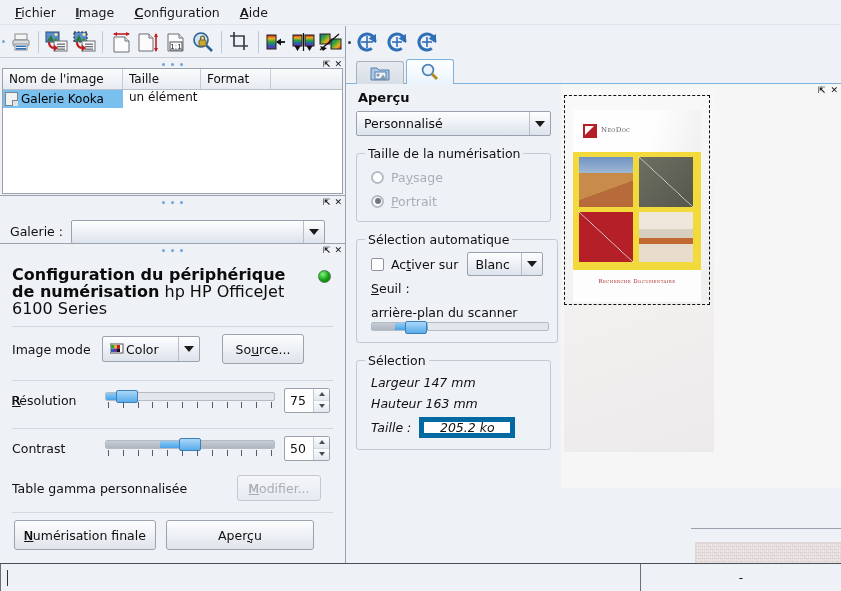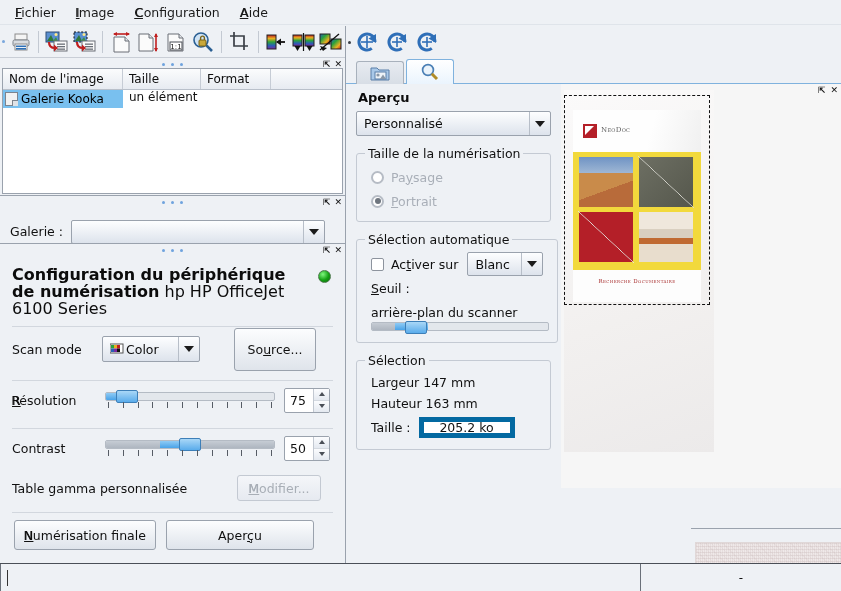--- a/index.html
+++ b/index.html
@@ -167,21 +167,21 @@
     width: 13px; height: 13px; border-radius: 50%; background: #fff; border: 2px solid #b6bcc5; flex: none;
     display: flex; align-items: center; justify-content: center;
   }
   .radio.on:after { content: ""; width: 6px; height: 6px; border-radius: 50%; background: #6f767f; }
   .dimtext { color: #a9afb8; font-size: 12.5px; }
   .dimtext u { text-decoration: underline; }
 
   .check-row { display: flex; align-items: center; gap: 7px; height: 26px; padding-left: 6px; }
   .checkbox { width: 13px; height: 13px; background: #fff; border: 1px solid #8d949e; border-radius: 2px; flex: none; }
 
-  .selinfo div { font-size: 12.5px; color: #111; padding: 3px 0 3px 6px; }
+  .selinfo div { font-size: 12.5px; color: #111; padding: 3px 0 3px 6px; font-style: italic; }
   .sizebox {
     display: inline-flex; align-items: center; justify-content: center;
     width: 96px; height: 21px; background: #fff; border: 5px solid #0369a1;
     font-size: 12.5px; color: #111; margin-left: 8px;
   }
 
   
   .scanstage { position: absolute; left: 215px; top: 0; width: 280px; height: 404px; background: #f6f6f6; overflow: hidden; }
   .paper {
     position: absolute; left: 3px; top: 6px; width: 150px; height: 362px;
@@ -488,39 +488,39 @@
 
       <div class="devconf-body">
         <div class="dc-title">
           <b>Configuration du périphérique de numérisation</b>
           <span>hp HP OfficeJet 6100 Series</span>
         </div>
         <div class="led"></div>
         <div class="hr"></div>
 
         <div class="row" style="height:44px">
-          <span class="lbl" style="width:90px">Scan mode</span>
+          <span class="lbl" style="width:90px">Image mode</span>
           <div class="combo" style="width:98px; height:26px;">
             <span style="display:inline-flex;align-items:center;gap:2px">
               <svg width="14" height="13" viewBox="0 0 14 13">
                 <rect x="0" y="1" width="13" height="9" fill="#fff" stroke="#555"></rect>
                 <rect x="1" y="2" width="3" height="3.5" fill="#2aa33c"></rect>
                 <rect x="4" y="2" width="3" height="3.5" fill="#e8b020"></rect>
                 <rect x="7" y="2" width="3" height="3.5" fill="#c41f1f"></rect>
                 <rect x="1" y="5.5" width="3" height="3.5" fill="#2a5fb5"></rect>
                 <rect x="4" y="5.5" width="3" height="3.5" fill="#7b2aa3"></rect>
                 <rect x="7" y="5.5" width="3" height="3.5" fill="#111"></rect>
               </svg>
               <span>Color</span>
             </span>
             <span class="arrowbox">
                 <i class="caret-d"></i>
               </span>
           </div>
-          <div class="btn" style="width:82px;height:43px;margin-left:34px">
+          <div class="btn" style="width:82px;height:30px;margin-left:22px">
             <span>So<u>u</u>rce...</span>
           </div>
         </div>
 
         <div class="hr"></div>
 
         <div class="row">
           <span class="lbl" style="width:93px"><u>R</u><span style="margin-left:-9.5px">Résolution</span></span>
           <div class="slider" style="width:170px">
             <div class="sl-track">

